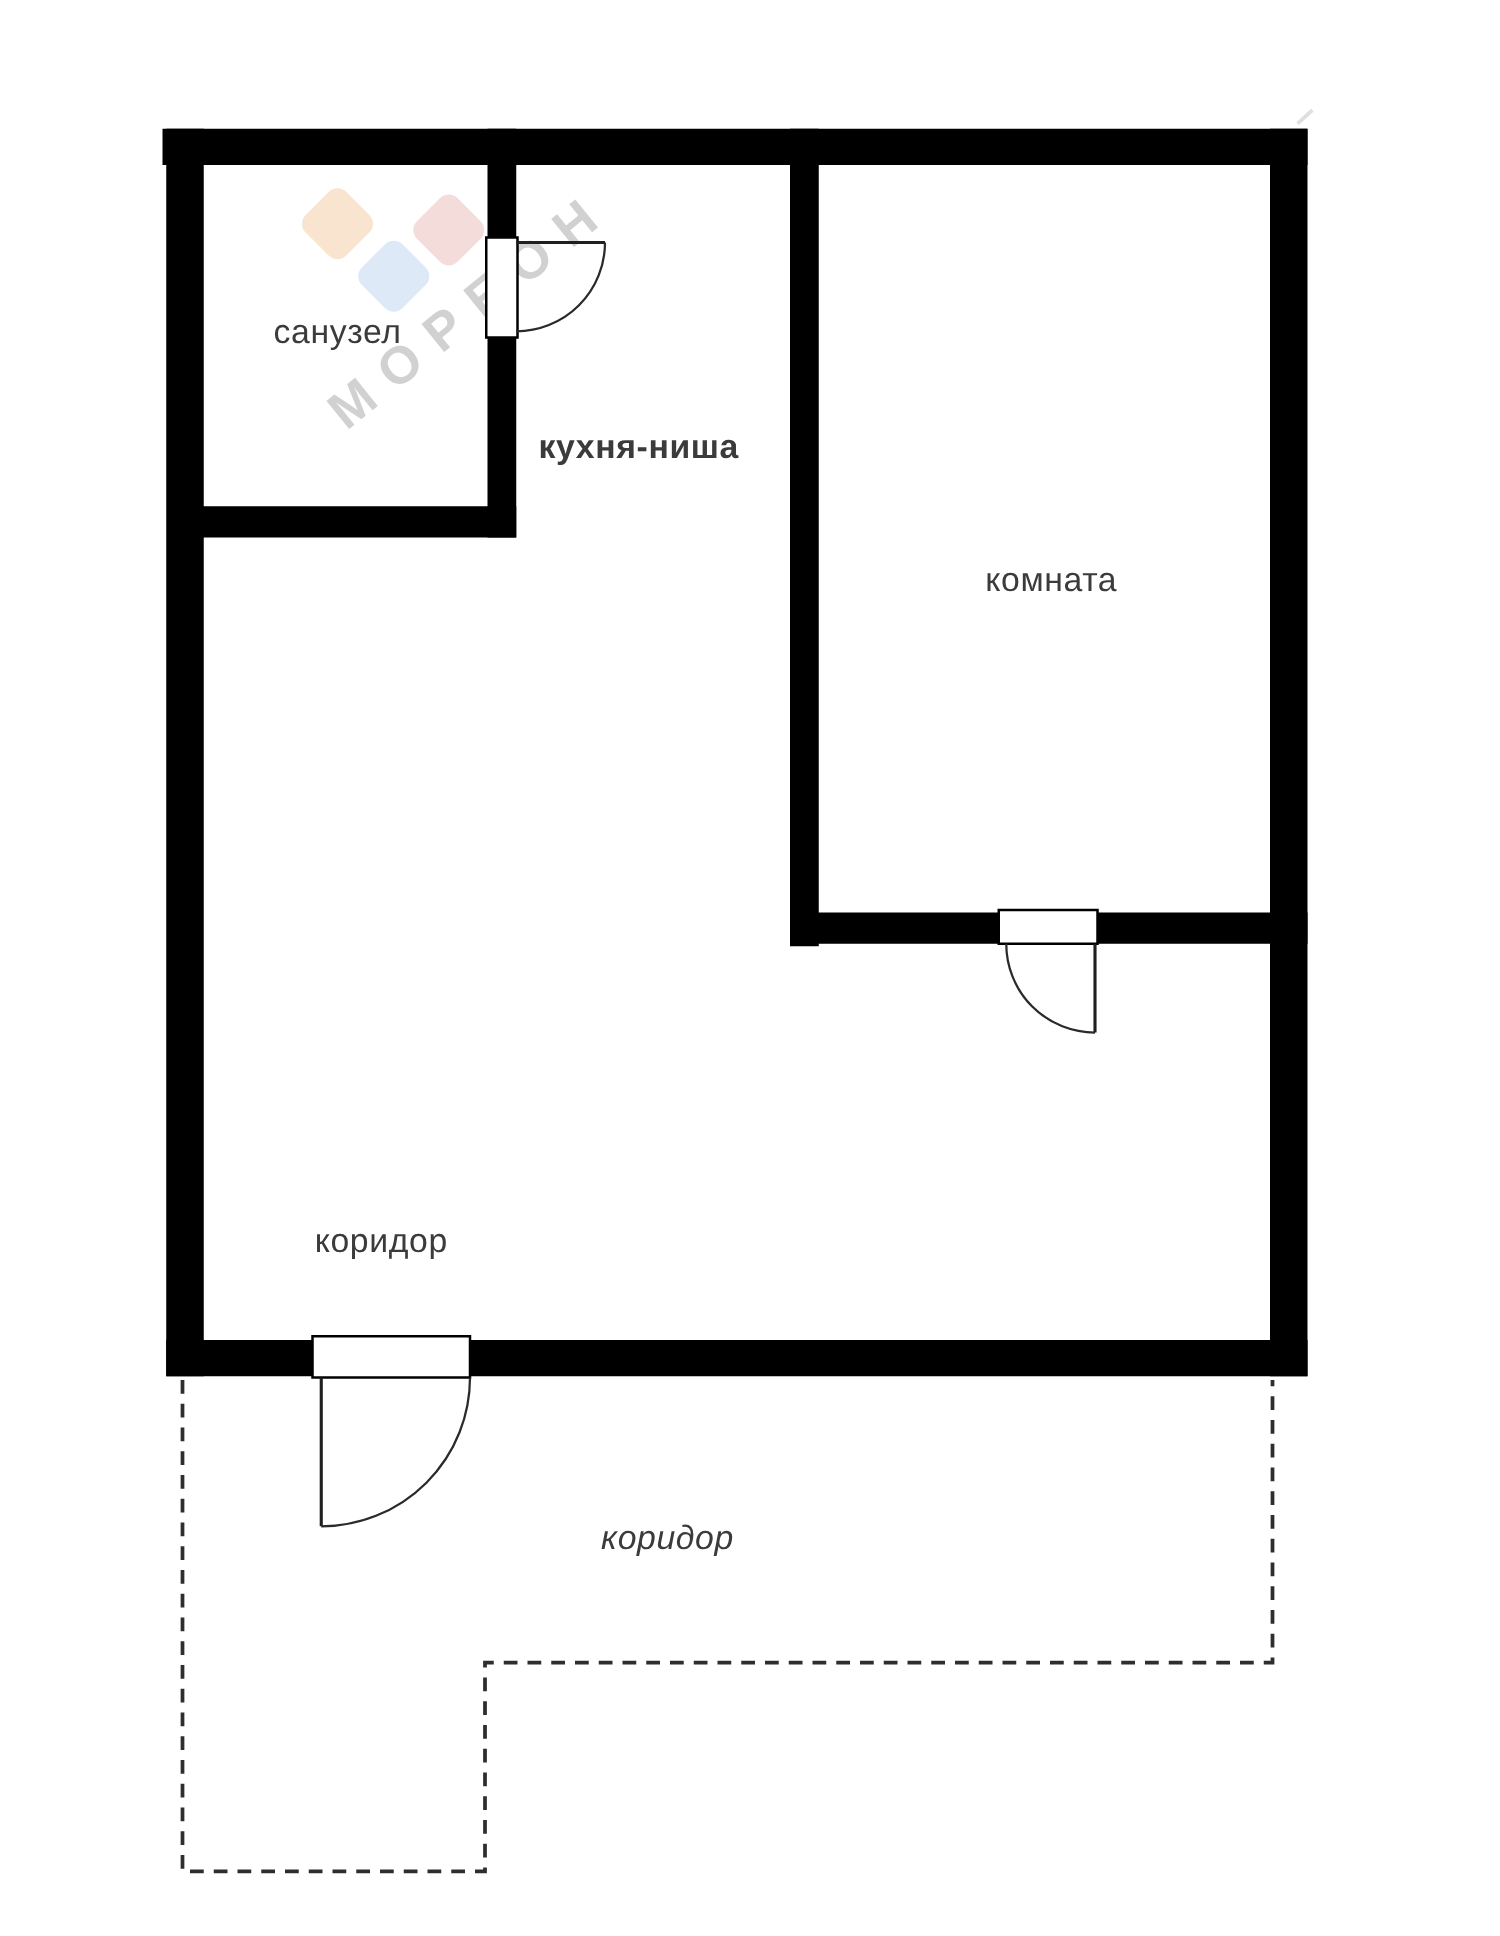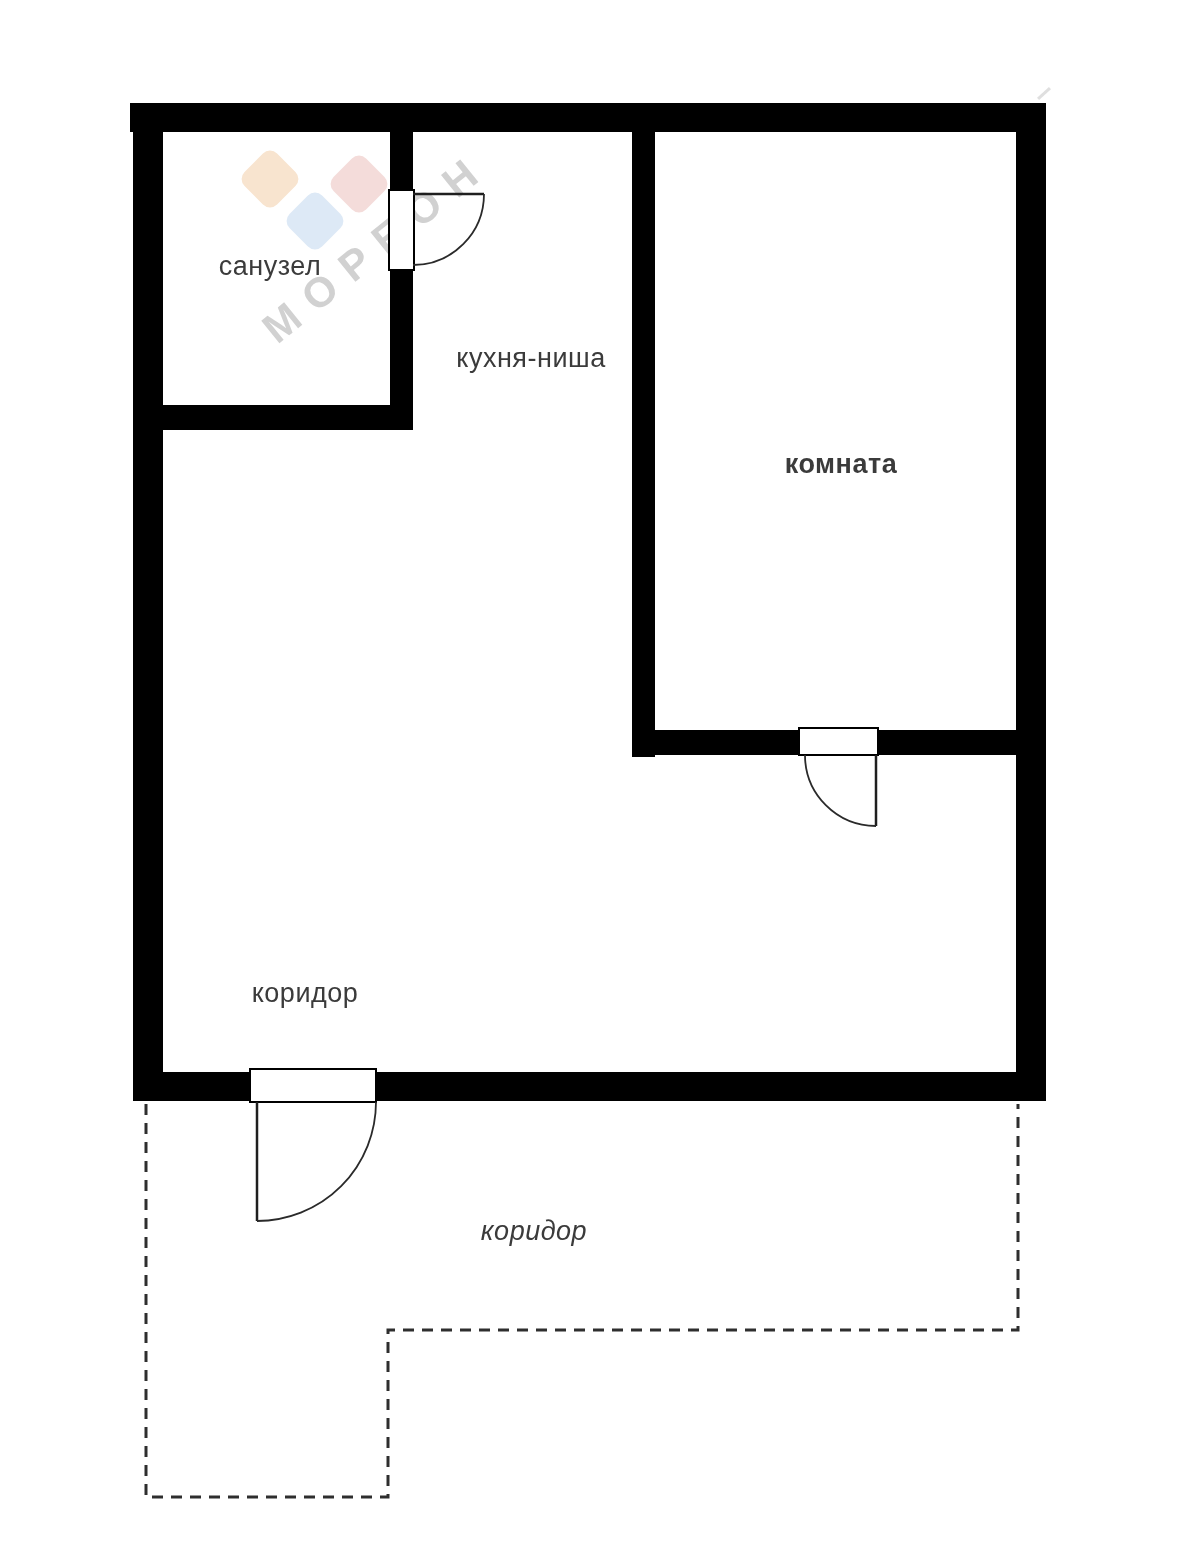--- a/index.html
+++ b/index.html
@@ -87,18 +87,18 @@
     <path class="door-arc" d="M 805 755 A 71 71 0 0 0 876 826"></path>
 
     <rect class="door-rect" x="250" y="1069" width="126" height="33"></rect>
     <line class="door-leaf" x1="257" y1="1102" x2="257" y2="1221"></line>
     <path class="door-arc" d="M 257 1221 A 119 119 0 0 0 376 1102"></path>
 
     <polyline class="corridor-dash" points="146,1104 146,1497 388,1497 388,1330 1018,1330 1018,1104"></polyline>
   </svg>
 
   <div class="room-label" style="left:270px; top:266px;">санузел</div>
-  <div class="room-label" style="left:531px; top:358px;">кухня-ниша</div>
-  <div class="room-label" style="left:841px; top:464px;font-weight:bold;">комната</div>
+  <div class="room-label" style="left:511px; top:358px;font-weight:bold;">кухня-ниша</div>
+  <div class="room-label" style="left:841px; top:464px;">комната</div>
   <div class="room-label" style="left:305px; top:993px;">коридор</div>
   <div class="room-label" style="left:534px; top:1231px;font-style:italic;">коридор</div>
 
 </div>
 
 </body></html>

